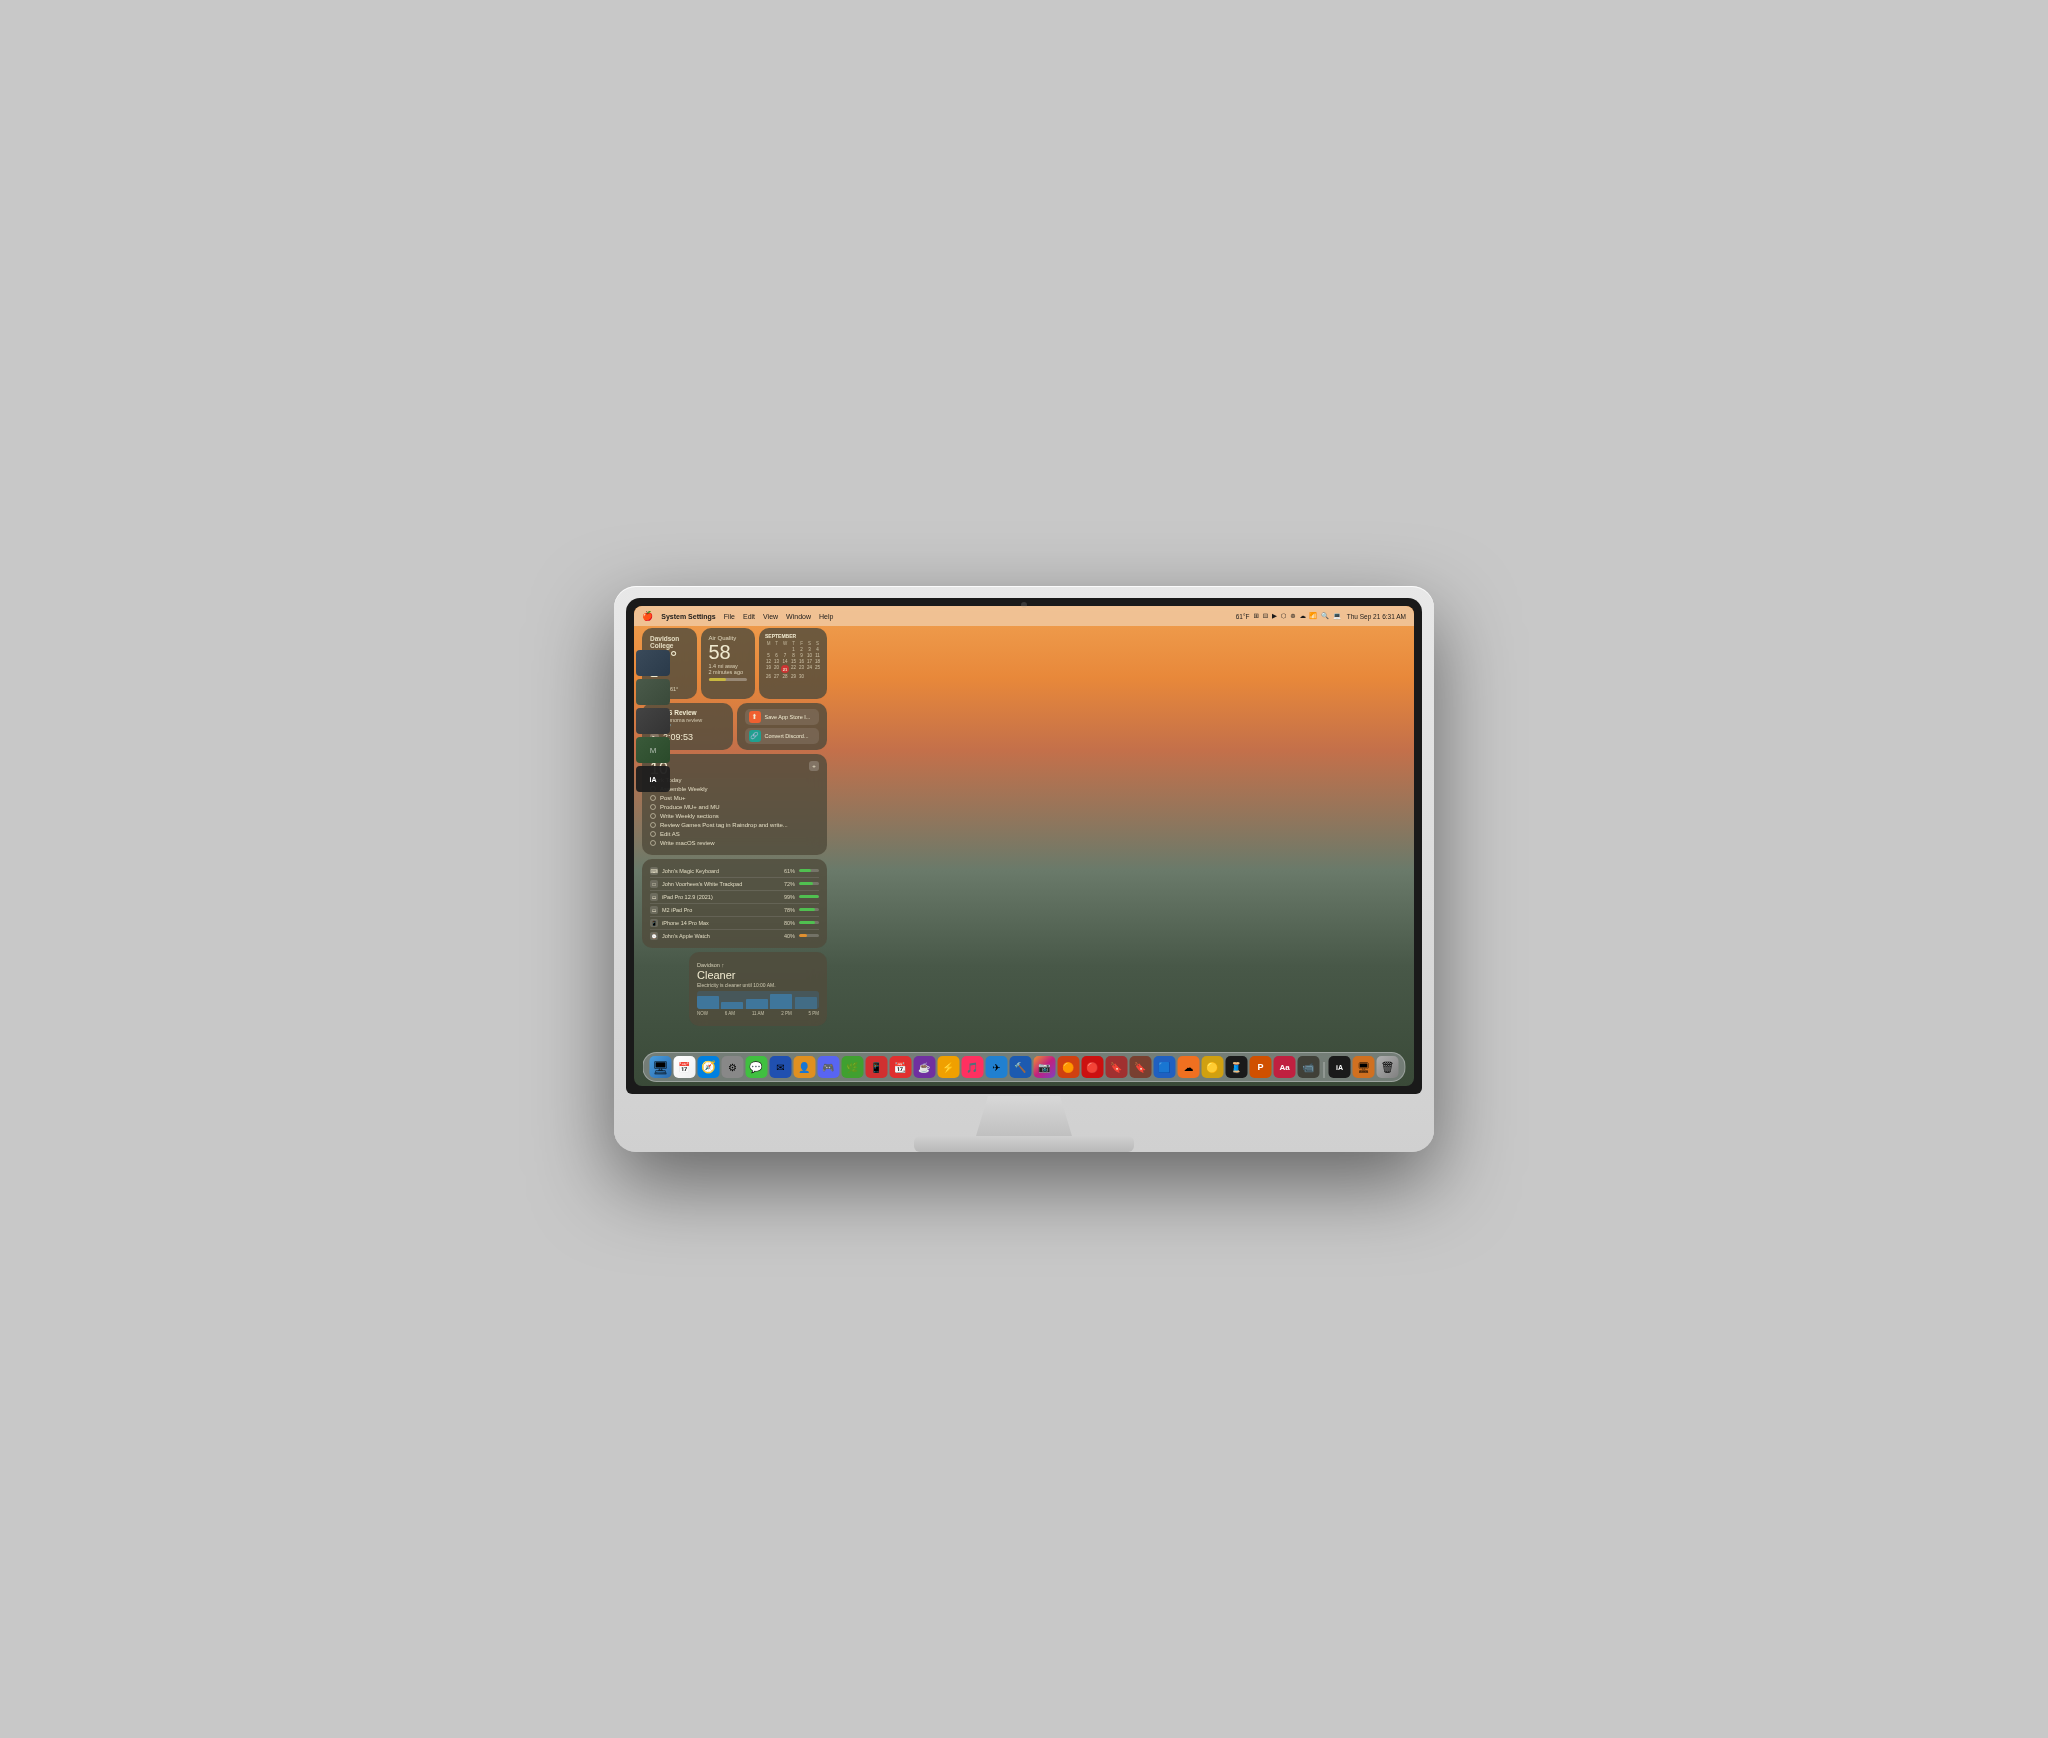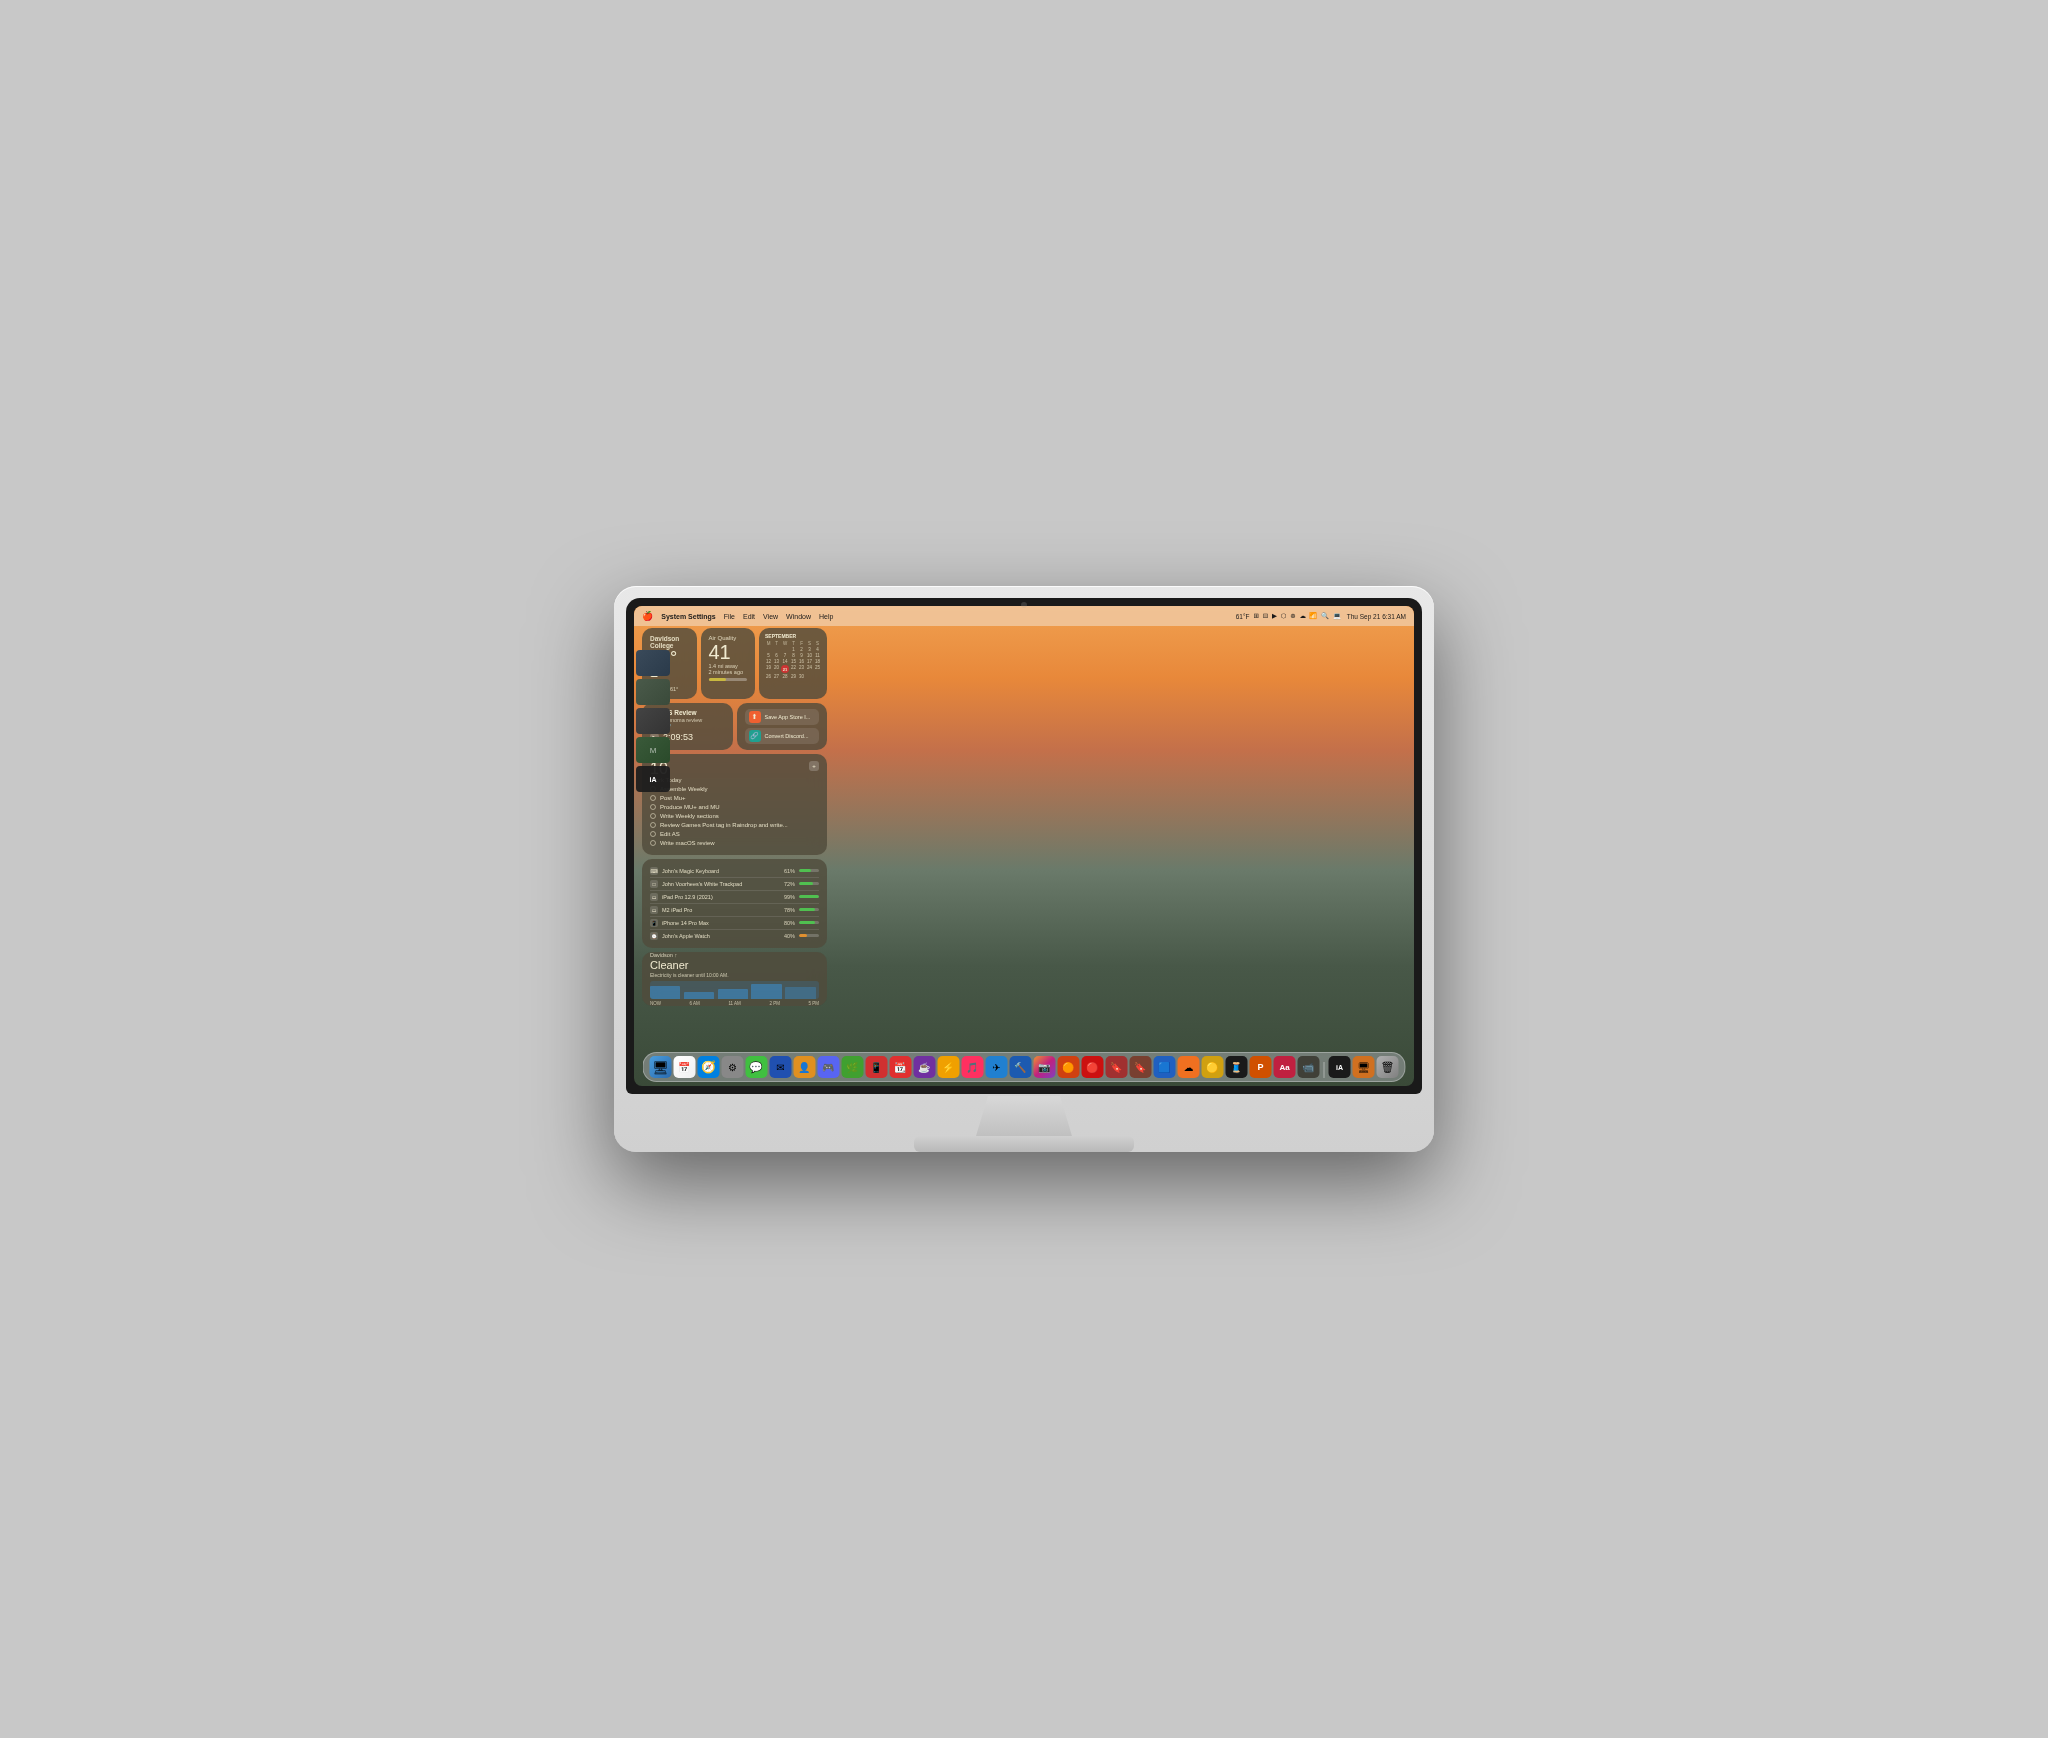--- a/index.html
+++ b/index.html
@@ -373,21 +373,21 @@
             <div class="temp">61°</div>
             <div style="font-size:8px;margin: 1px 0;">☁</div>
             <div class="condition">Cloudy</div>
             <div class="hi-lo">
               <span>H:81°</span> <span>L:61°</span>
             </div>
           </div>
 
           <div class="widget widget-air nc-widget">
             <div class="label">Air Quality</div>
-            <div class="number">41</div>
+            <div class="number">58</div>
             <div class="distance">1.4 mi away</div>
             <div class="distance">2 minutes ago</div>
             <div class="bar">
                 <div class="bar-fill"></div>
               </div>
           </div>
 
           <div class="widget widget-calendar nc-widget">
             <div class="month-header">
               <span style="font-size:5px; font-weight:600;">SEPTEMBER</span>
@@ -547,21 +547,21 @@
           <div class="battery-item">
             <div style="width:8px;height:8px;background:rgba(255,255,255,0.15);border-radius:2px;display:flex;align-items:center;justify-content:center;font-size:5px;flex-shrink:0;">⌚</div>
             <span class="battery-name">John's Apple Watch</span>
             <span class="battery-pct">40%</span>
             <div class="battery-bar-mini">
                 <div class="battery-bar-fill" style="width:40%;background:#e09030;"></div>
               </div>
           </div>
         </div>
 
-        <div class="nc-widget" style="padding:0 8px;">
+        <div class="nc-widget" style="padding:10px 8px;margin-left:47px;">
           <div style="font-size:5.5px;opacity:0.8;margin-bottom:1px;">Davidson ↑</div>
           <div style="font-size:11px;font-weight:300;margin-bottom:1px;">Cleaner</div>
           <div style="font-size:5px;opacity:0.75;margin-bottom:3px;">Electricity is cleaner until 10:00 AM.</div>
           <div style="height:18px;background:rgba(50,120,180,0.25);border-radius:3px;position:relative;overflow:hidden;display:flex;align-items:flex-end;">
             <div style="position:absolute;bottom:0;left:0;width:18%;height:70%;background:rgba(60,140,200,0.6);border-radius:1px 1px 0 0;"></div>
             <div style="position:absolute;bottom:0;left:20%;width:18%;height:40%;background:rgba(60,140,200,0.6);border-radius:1px 1px 0 0;"></div>
             <div style="position:absolute;bottom:0;left:40%;width:18%;height:55%;background:rgba(60,140,200,0.6);border-radius:1px 1px 0 0;"></div>
             <div style="position:absolute;bottom:0;left:60%;width:18%;height:80%;background:rgba(60,140,200,0.6);border-radius:1px 1px 0 0;"></div>
             <div style="position:absolute;bottom:0;left:80%;width:18%;height:65%;background:rgba(60,140,200,0.4);border-radius:1px 1px 0 0;"></div>
           </div>

